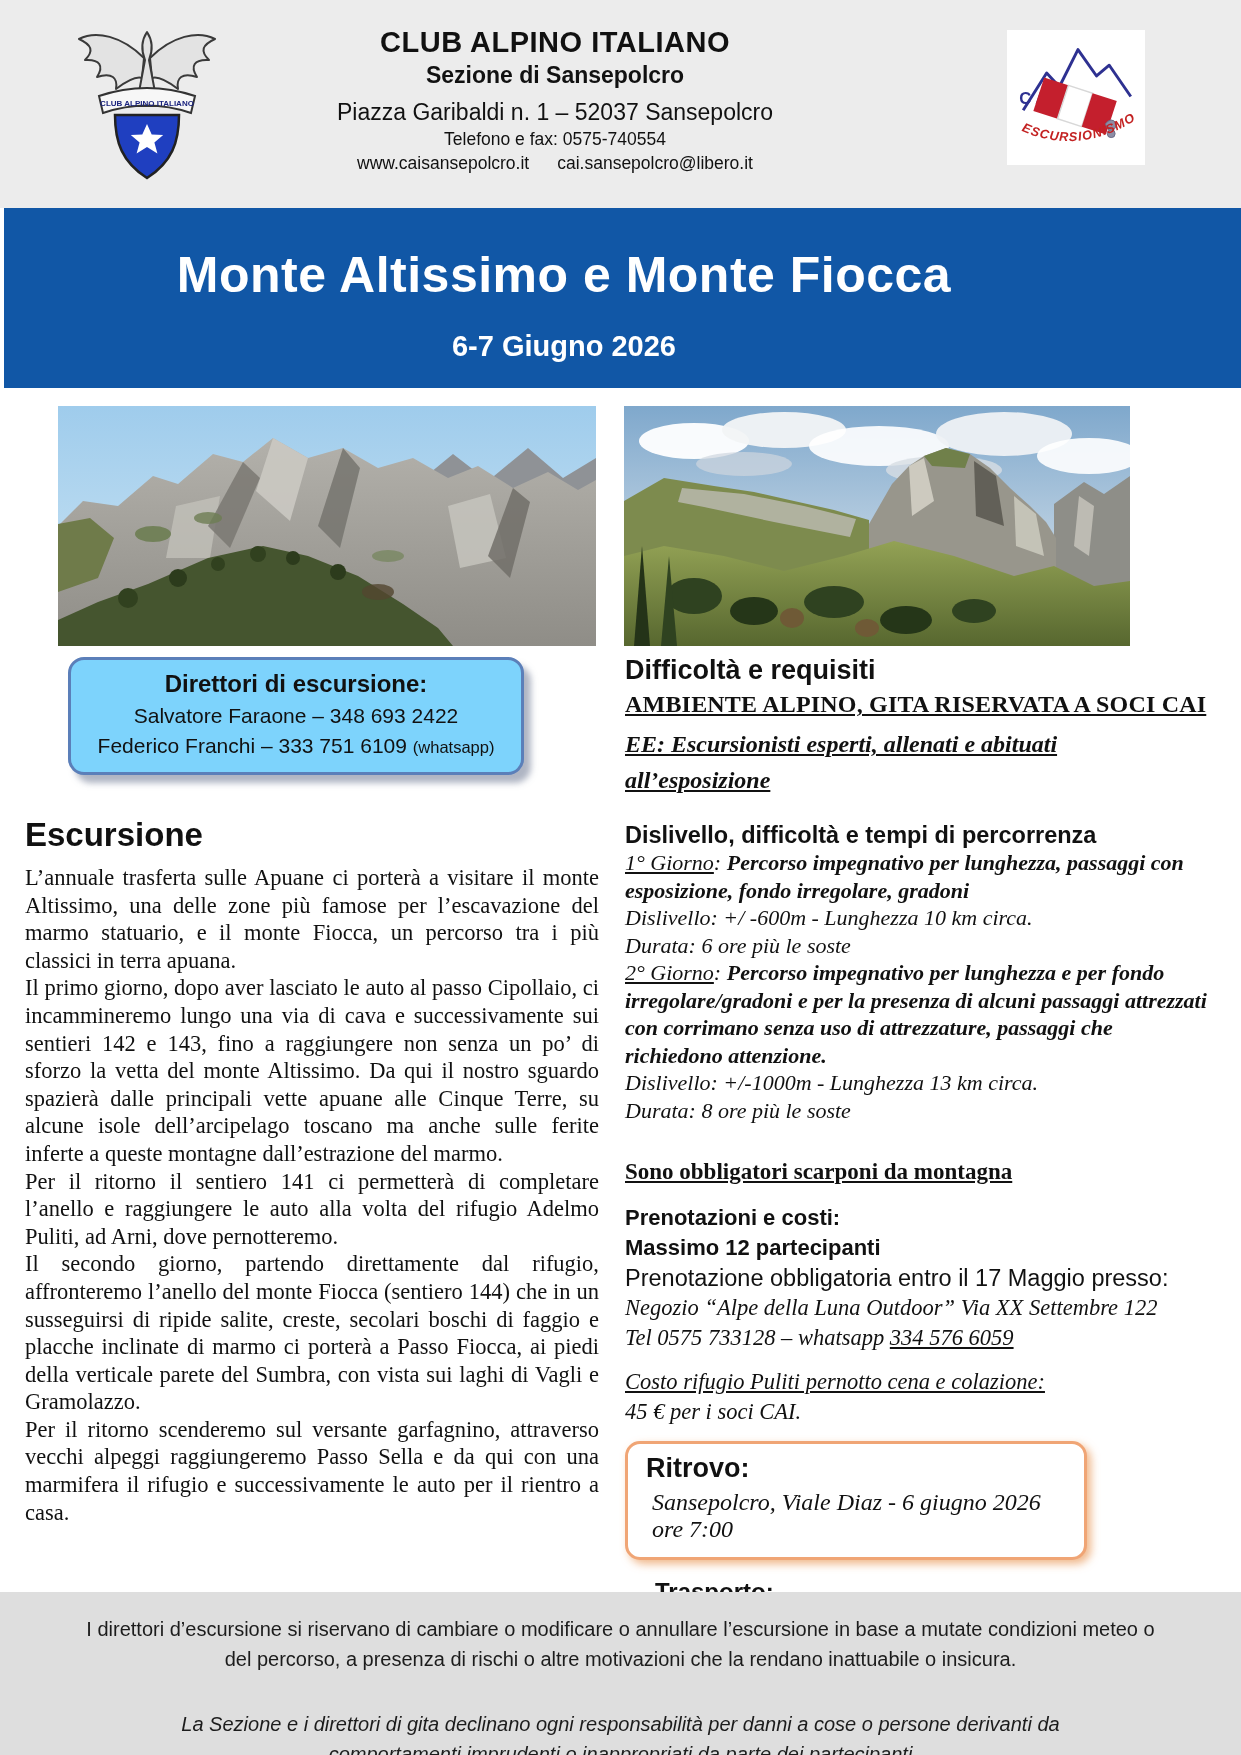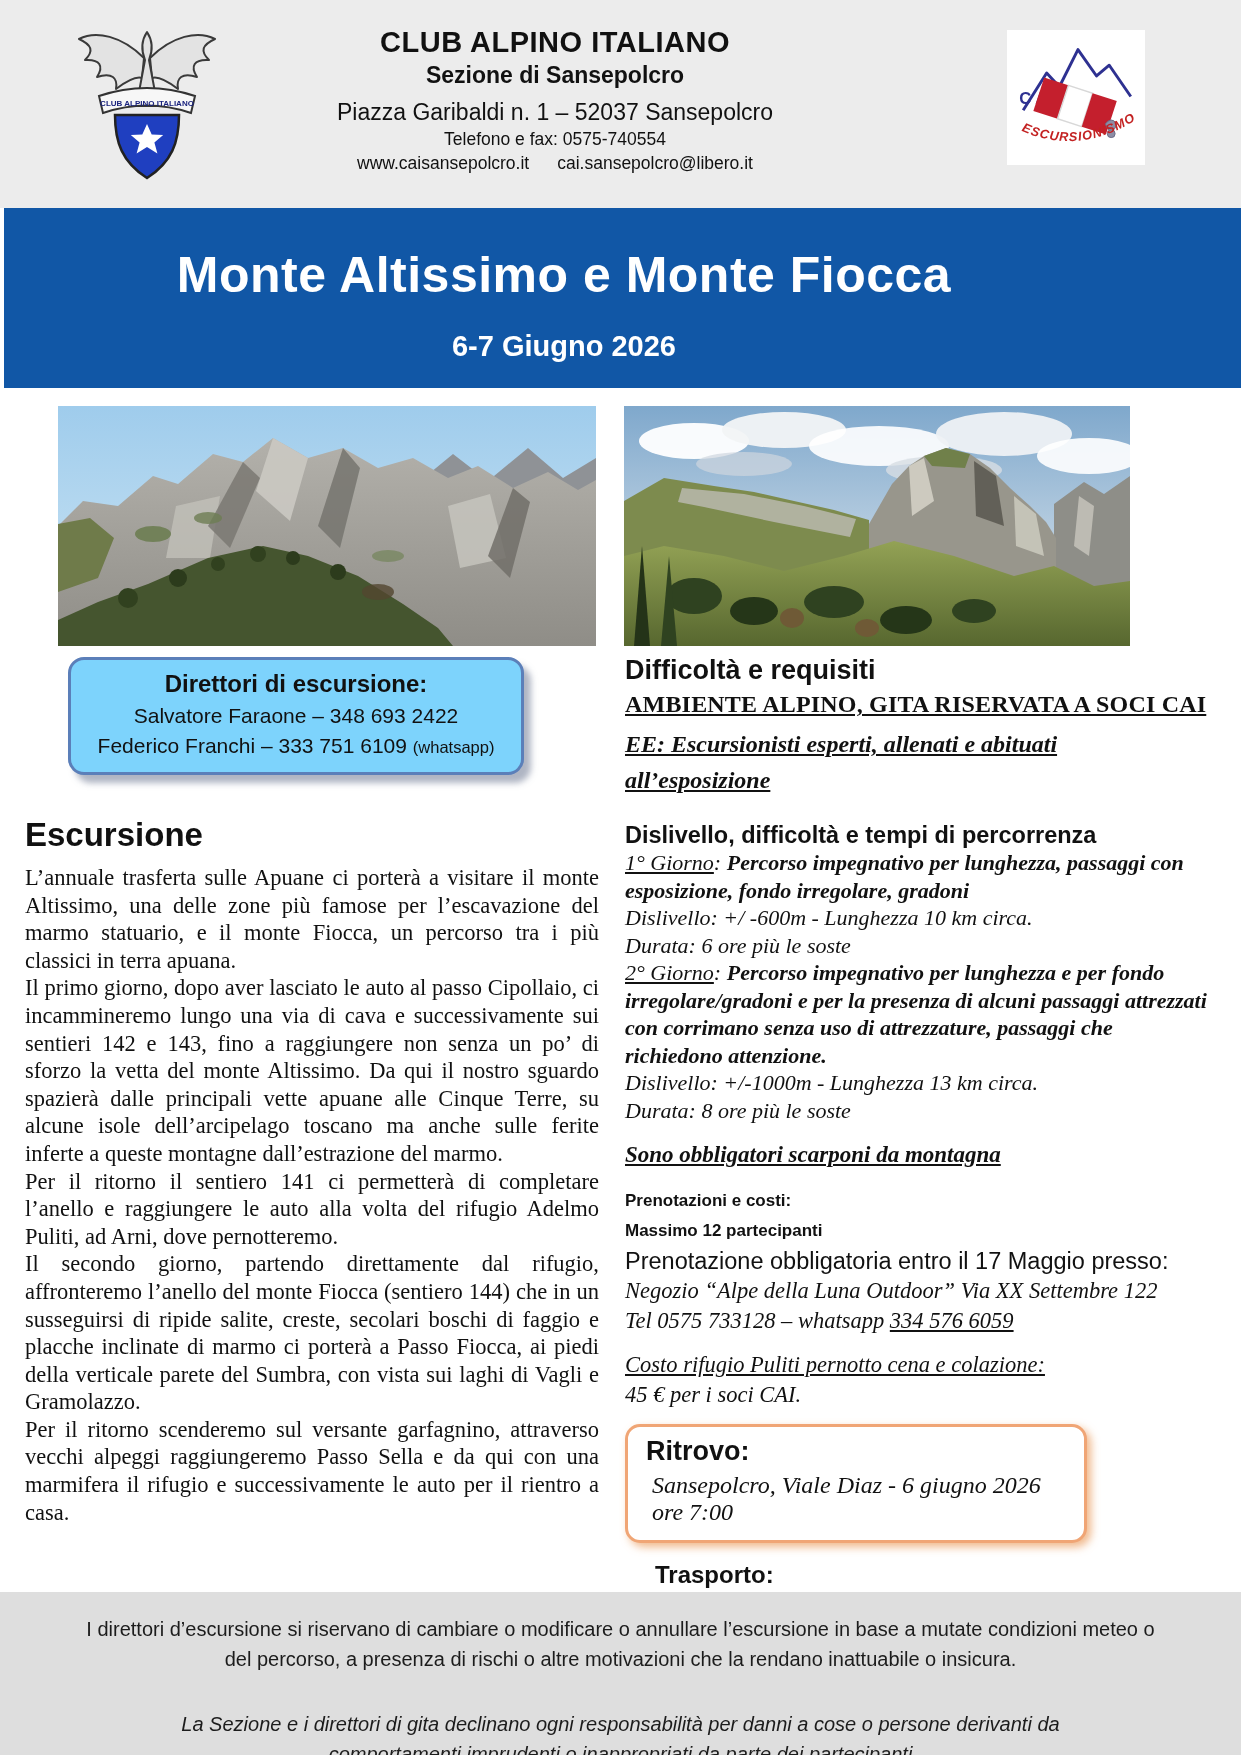--- a/index.html
+++ b/index.html
@@ -48,24 +48,24 @@
   .rightcol{position:absolute;left:625px;top:655px;width:585px;}
   .h-sans{font-size:27px;font-weight:bold;margin:0;}
   .h-sans2{font-size:23.5px;font-weight:bold;margin:24px 0 0 0;}
   .diff-l1{font-family:"Liberation Serif",serif;font-size:24px;font-weight:bold;
            text-decoration:underline;margin-top:5px;letter-spacing:.2px;}
   .diff-l2{font-family:"Liberation Serif",serif;font-size:24px;font-weight:bold;font-style:italic;
            text-decoration:underline;margin-top:8px;line-height:36px;width:568px;}
   .dayline{font-family:"Liberation Serif",serif;font-size:22px;font-style:italic;line-height:27.5px;margin:0;}
   .dlab{text-decoration:underline;}
   .ddesc{font-weight:bold;}
-  .boots{font-family:"Liberation Serif",serif;font-size:23px;font-weight:bold;font-style:italic;
-         text-decoration:underline;margin-top:18px;}
+  .boots{font-family:"Liberation Serif",serif;font-size:23px;font-weight:bold;
+         text-decoration:underline;margin-top:35px;}
   .booking{margin-top:18px;}
-  .bk-bold{font-size:17px;font-weight:bold;line-height:30px;}
+  .bk-bold{font-size:22px;font-weight:bold;line-height:30px;}
   .bk-plain{font-size:23.5px;line-height:30px;}
   .bk-serif{font-family:"Liberation Serif",serif;font-size:22.5px;font-style:italic;line-height:30px;}
   .u{text-decoration:underline;}
   .cost{margin-top:14px;}
   .cost-title{font-family:"Liberation Serif",serif;font-size:22.5px;font-style:italic;
               text-decoration:underline;line-height:30px;}
   .cost-value{font-family:"Liberation Serif",serif;font-size:22.5px;font-style:italic;line-height:30px;}
 
   .ritrovo{margin-top:14px;width:420px;background:#fff;border:3px solid #f0a575;border-radius:15px;
            padding:9px 18px 14px 18px;box-shadow:4px 4px 9px rgba(235,160,100,.75);}

